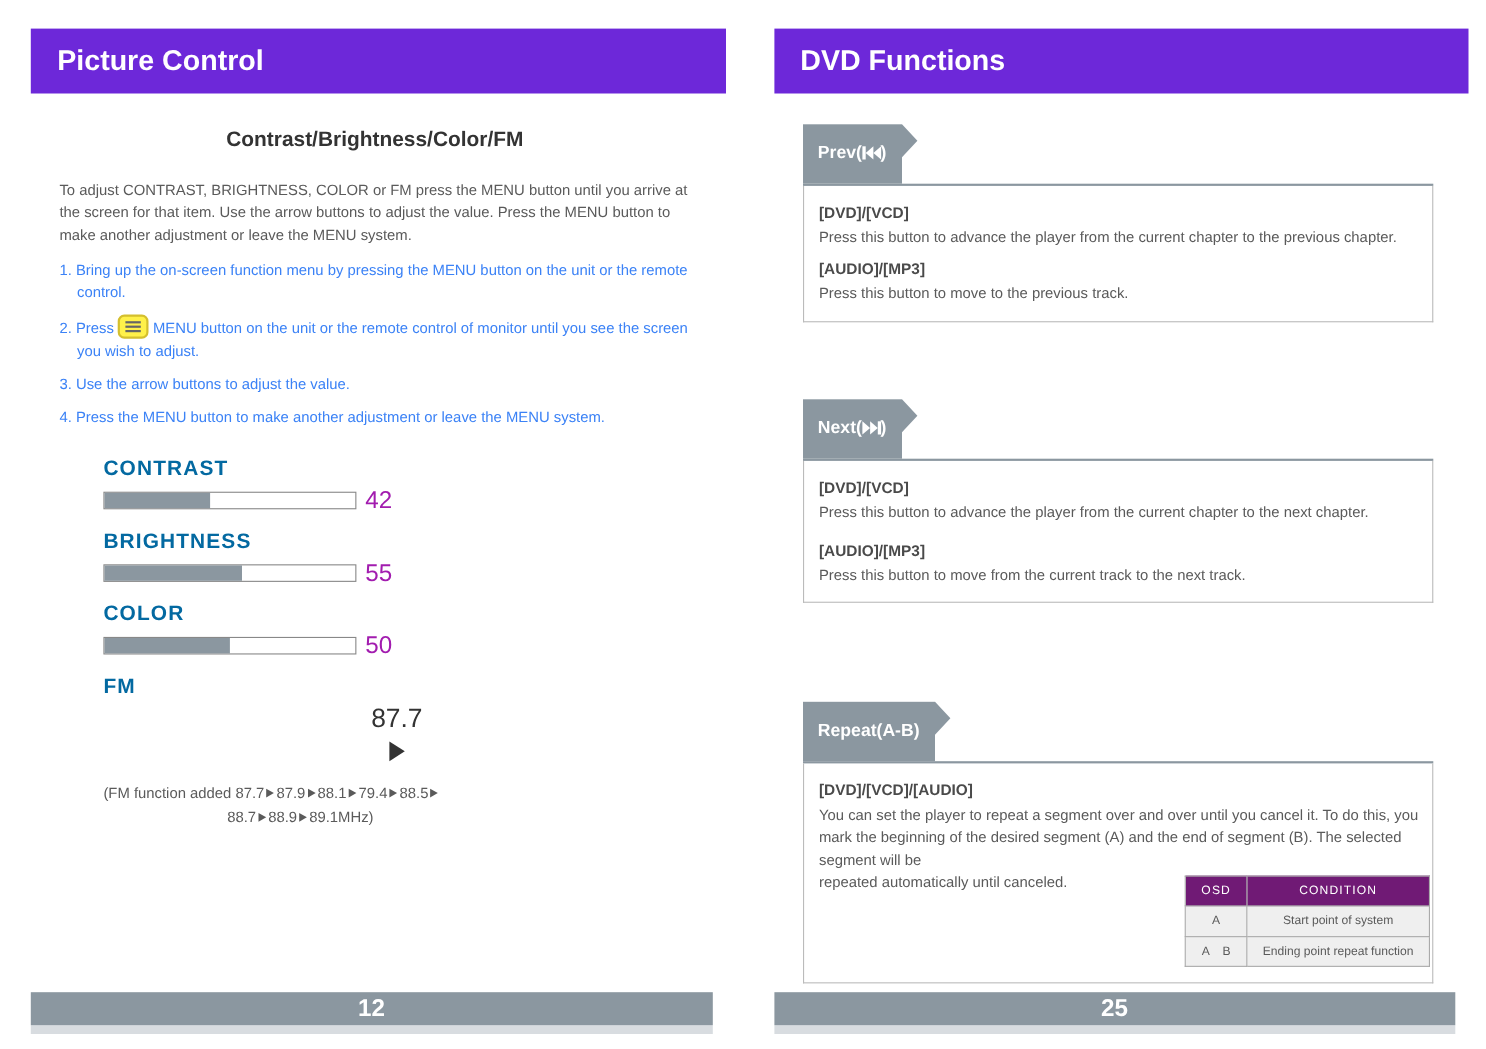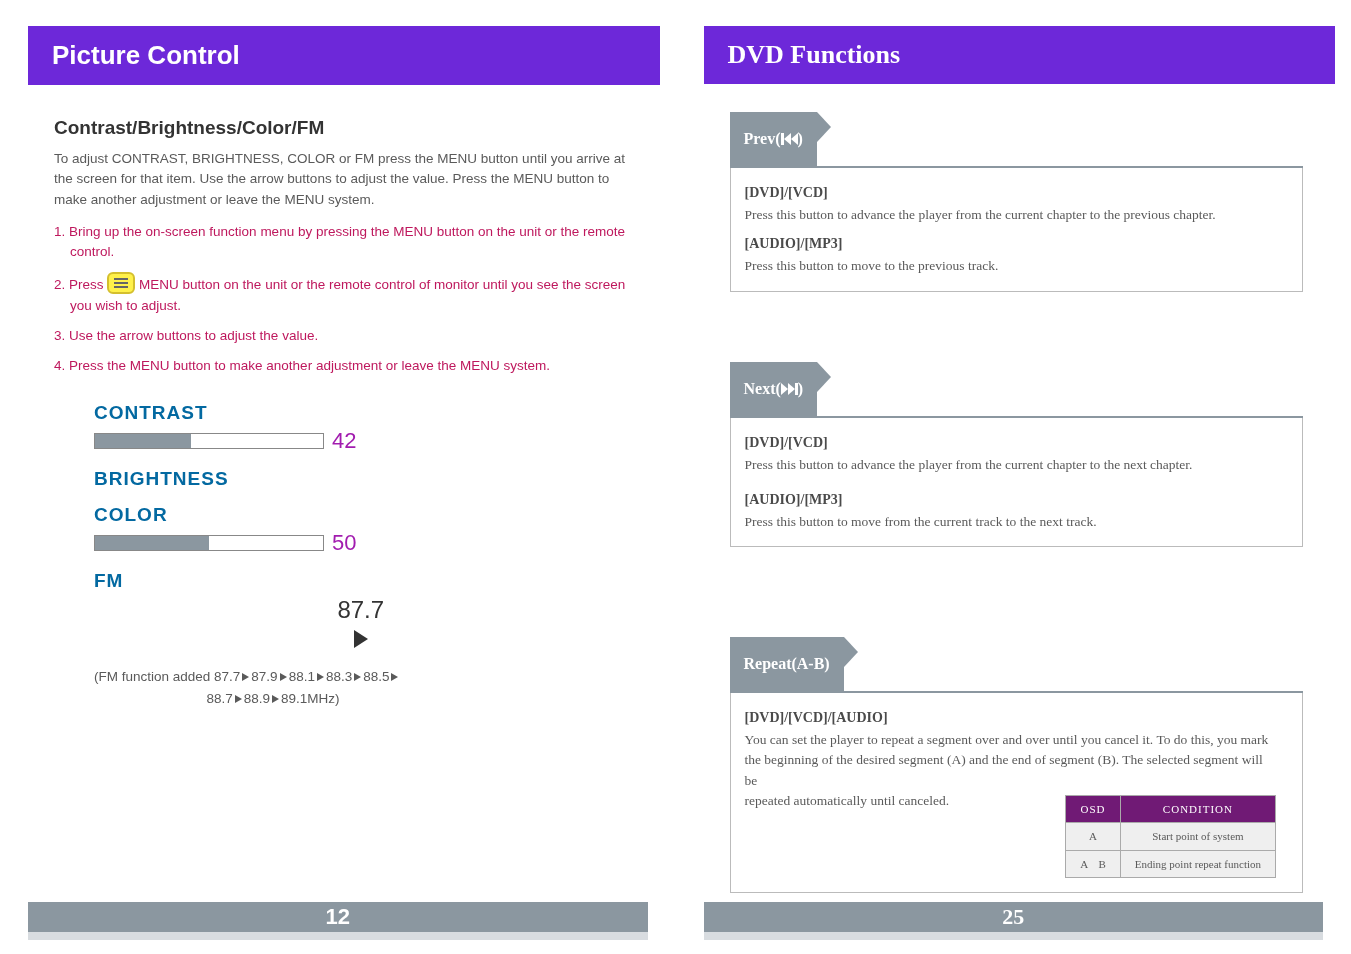--- a/index.html
+++ b/index.html
@@ -12,49 +12,50 @@
       position: relative;
       color: #4a4a4a;
     }
     .page {
       width: 50%;
       height: 100%;
       padding: 0;
       position: relative;
     }
     .page-left { padding-right: 0; }
-    .page-right { padding-left: 0; font-family: Liberation Serif, serif; }
+    .page-right { padding-left: 0; }
     .title-band {
       background: #6d28d9;
       color: #fff;
       font-size: 26px;
       font-weight: bold;
       padding: 14px 24px;
       margin: 26px 16px 0 28px;
     }
     .content {
       padding: 0 48px 0 54px;
     }
     .subhead {
       font-size: 19px;
       font-weight: bold;
       color: #333;
       margin-top: 32px;
-      margin-bottom: 10px;
+      margin-bottom: 24px;
+      text-align: center;
     }
     .body-text {
       font-size: 13.5px;
       line-height: 1.5;
       color: #5a5a5a;
       margin-bottom: 12px;
     }
     .list-item {
       font-size: 13.5px;
       line-height: 1.5;
-      color: #be185d;
+      color: #3b82f6;
       margin-bottom: 10px;
       padding-left: 16px;
       text-indent: -16px;
     }
     .menu-icon {
       display: inline-block;
       width: 28px;
       height: 22px;
       background: #fff14a;
       border: 2px solid #d4bf2e;
@@ -153,21 +154,21 @@
       border-bottom: 15px solid transparent;
     }
     .tag-hr {
       border: none;
       border-top: 2px solid #8b97a0;
       margin: 0;
     }
     .section-box {
       border: 1px solid #bbb;
       border-top: none;
-      padding: 10px 26px 14px 14px;
+      padding: 10px 2px 14px 14px;
       font-size: 13.5px;
       line-height: 1.5;
       color: #5a5a5a;
     }
     .sec-wrap { margin-top: 28px; }
     .bold-mini {
       font-weight: bold;
       color: #4a4a4a;
       font-size: 14px;
       margin: 4px 0 2px 0;
@@ -252,41 +253,47 @@
         <div class="slider-label">CONTRAST</div>
         <div class="slider-row">
           <div class="slider-track">
               <div class="slider-fill" style="width:42%"></div>
             </div>
           <div class="slider-val">42</div>
         </div>
       </div>
       <div class="slider-group">
         <div class="slider-label">BRIGHTNESS</div>
+        <div class="slider-row">
+          <div class="slider-track">
+              <div class="slider-fill" style="width:55%"></div>
+            </div>
+          <div class="slider-val">55</div>
+        </div>
       </div>
       <div class="slider-group">
         <div class="slider-label">COLOR</div>
         <div class="slider-row">
           <div class="slider-track">
               <div class="slider-fill" style="width:50%"></div>
             </div>
           <div class="slider-val">50</div>
         </div>
       </div>
       <div class="slider-group">
         <div class="slider-label">FM</div>
         <div class="fm-val">
           <span>87.7</span>
           <span class="play-tri"></span>
         </div>
       </div>
     </div>
 
     <div class="fm-note">
-      <span>(FM function added 87.7</span><span class="tri-s"></span><span>87.9</span><span class="tri-s"></span><span>88.1</span><span class="tri-s"></span><span>88.3</span><span class="tri-s"></span><span>88.5</span><span class="tri-s"></span><br>
+      <span>(FM function added 87.7</span><span class="tri-s"></span><span>87.9</span><span class="tri-s"></span><span>88.1</span><span class="tri-s"></span><span>79.4</span><span class="tri-s"></span><span>88.5</span><span class="tri-s"></span><br>
       &nbsp;&nbsp;&nbsp;&nbsp;&nbsp;&nbsp;&nbsp;&nbsp;&nbsp;&nbsp;&nbsp;&nbsp;&nbsp;&nbsp;&nbsp;&nbsp;&nbsp;&nbsp;&nbsp;&nbsp;&nbsp;&nbsp;&nbsp;&nbsp;&nbsp;&nbsp;&nbsp;&nbsp;&nbsp;&nbsp;<span>88.7</span><span class="tri-s"></span><span>88.9</span><span class="tri-s"></span><span>89.1MHz)</span>
     </div>
   </div>
 
   <div class="footer-shadow"></div>
   <div class="footer-band">12</div>
 </div>
 
 <div class="page page-right">
   <div class="title-band">DVD Functions</div>

